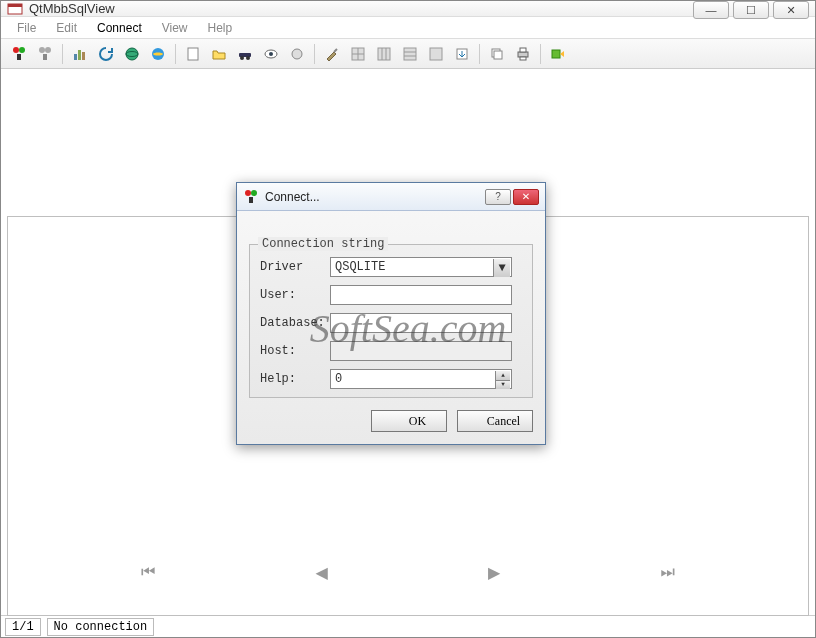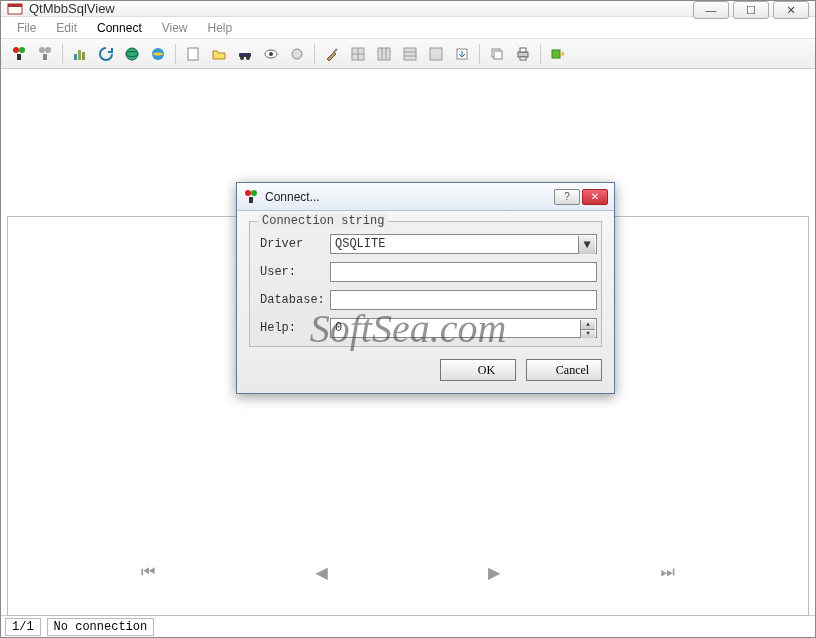--- a/index.html
+++ b/index.html
@@ -103,21 +103,21 @@
 .status-cell {
   border: 1px solid #bbb;
   background: #fff;
   padding: 1px 6px;
 }
 
 
 .dialog {
   position: absolute;
   left: 236px; top: 182px;
-  width: 379px;
+  width: 310px;
   border: 1px solid #5a7aa0;
   box-shadow: 0 3px 12px rgba(0,0,0,0.4);
   background: linear-gradient(#f8f8f8,#eaeaea);
 }
 .dlg-titlebar {
   height: 28px;
   background: linear-gradient(#fbfcfd,#e4ecf6);
   border-bottom: 1px solid #b0c0d8;
   display: flex; align-items: center;
   padding: 0 6px;
@@ -129,23 +129,24 @@
   width: 26px; height: 16px;
   border: 1px solid #888; border-radius: 2px;
   display:flex; align-items:center; justify-content:center;
   font-size: 10px;
 }
 .dlg-help-btn { background: linear-gradient(#fff,#ddd); color:#555;}
 .dlg-close-btn { background: linear-gradient(#e67,#c33); color:#fff; border-color:#a22;}
 .dlg-body { padding: 10px 12px 12px 12px; }
 .groupbox {
   border: 1px solid #bbb;
-  padding: 12px 4px 8px 10px;
+  padding: 12px 20px 8px 10px;
   position: relative;
   background: linear-gradient(#f0f0f0,#e8e8e8);
+  margin-top: 23px;
 }
 .groupbox .legend {
   position: absolute; top: -8px; left: 8px;
   background: #ededed; padding: 0 4px;
   font-family: "Courier New", monospace; font-size: 12px; color: #444;
 }
 .form-row {
   display: flex; align-items: center;
   margin-bottom: 8px;
   font-family: "Courier New", monospace; font-size: 12px; color: #333;
@@ -415,20 +416,26 @@
         </div>
       </div>
 
       <div class="form-row">
         <label>Database:</label>
         <div class="field">
           <span></span>
         </div>
       </div>
 
+      <div class="form-row">
+        <label>Host:</label>
+        <div class="field disabled">
+          <span></span>
+        </div>
+      </div>
 
       <div class="form-row" style="margin-bottom:0">
         <label>Help:</label>
         <div class="field spinner">
           <span>0</span>
           <div class="spin-btns">
             <div class="spin-up">▲</div>
             <div class="spin-down">▼</div>
           </div>
         </div>

